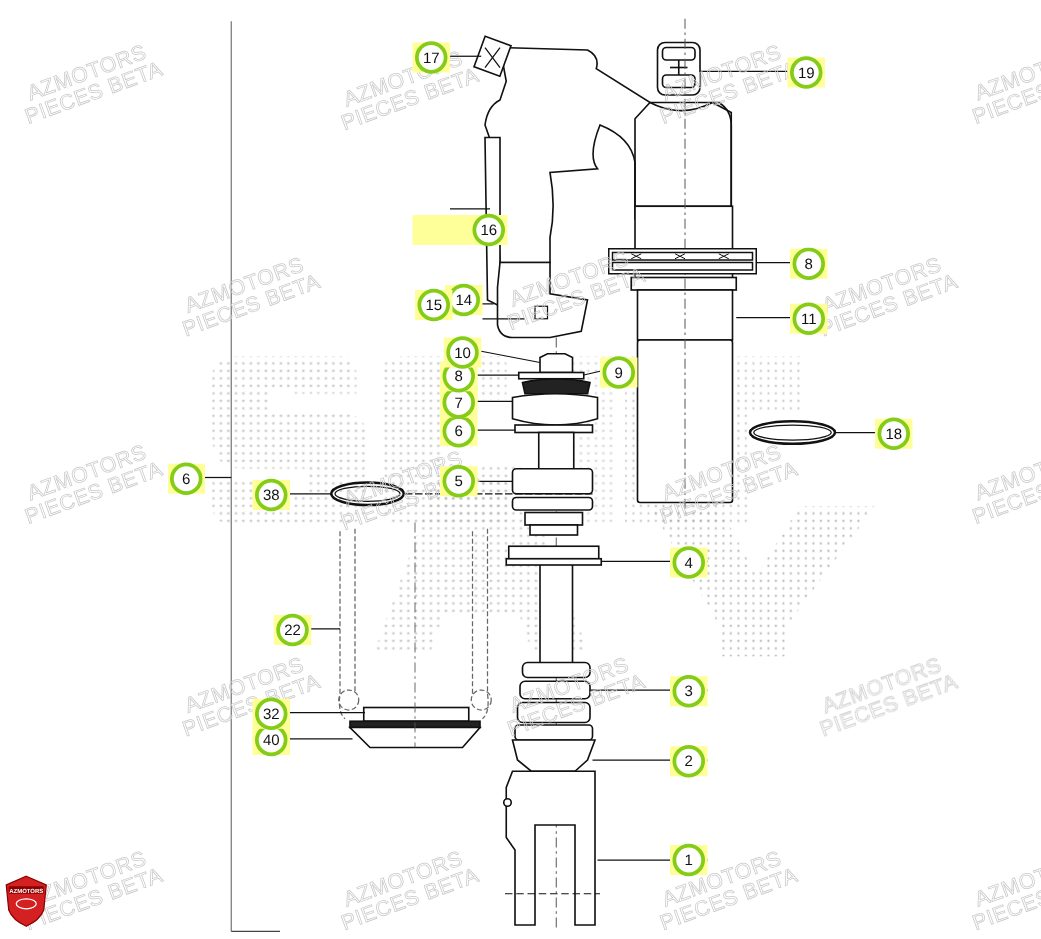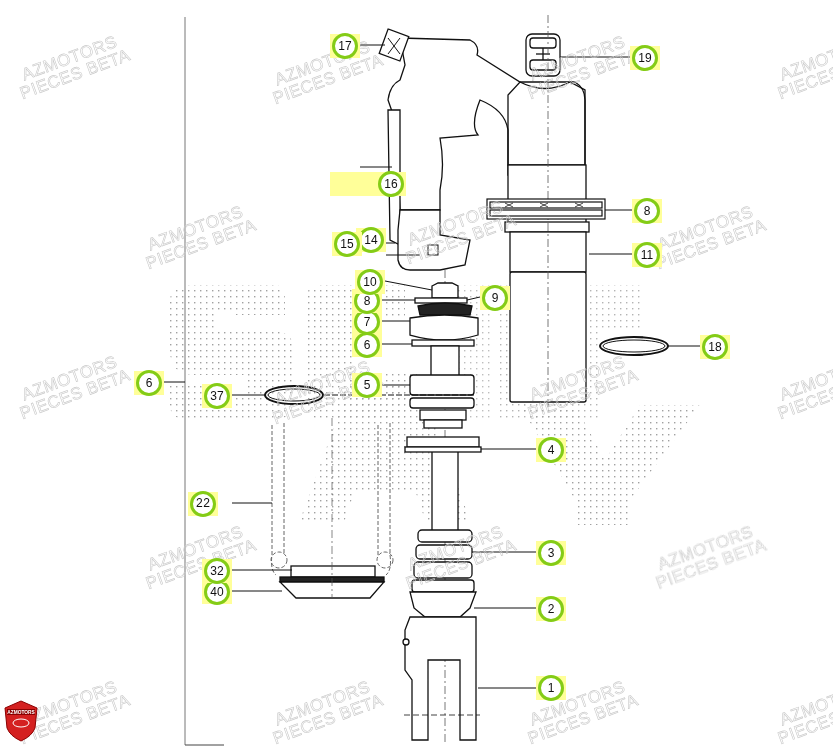--- a/index.html
+++ b/index.html
@@ -307,25 +307,25 @@
       </div>
       <div class="callout" style="left: 700px; top: 335px;">
         <div class="circ">18</div>
       </div>
       <div class="callout" style="left: 202px; top: 580px;">
         <div class="circ">40</div>
       </div>
       <div class="callout" style="left: 202px; top: 559px;">
         <div class="circ">32</div>
       </div>
-      <div class="callout" style="left: 188px; top: 492px; font-family: Liberation Mono, monospace;">
+      <div class="callout" style="left: 219px; top: 492px;">
         <div class="circ">22</div>
       </div>
       <div class="callout" style="left: 202px; top: 384px;">
-        <div class="circ">37</div>
+        <div class="circ">38</div>
       </div>
     </div>
 
   <div class="logo">
     <svg width="34" height="42" viewBox="0 0 34 42">
       <path d="M17 1 L33 8 L31 28 Q28 36 17 41 Q6 36 3 28 L1 8 Z" fill="#d42020" stroke="#8b0000" stroke-width="1"></path>
       <rect x="3" y="9" width="28" height="6" fill="#8b0000"></rect>
       <text x="17" y="14" font-size="4.8" fill="#fff" text-anchor="middle" font-family="Liberation Sans, sans-serif" font-weight="bold">AZMOTORS</text>
       <ellipse cx="17" cy="23" rx="8" ry="4" fill="none" stroke="#fff" stroke-width="1"></ellipse>
     </svg>

